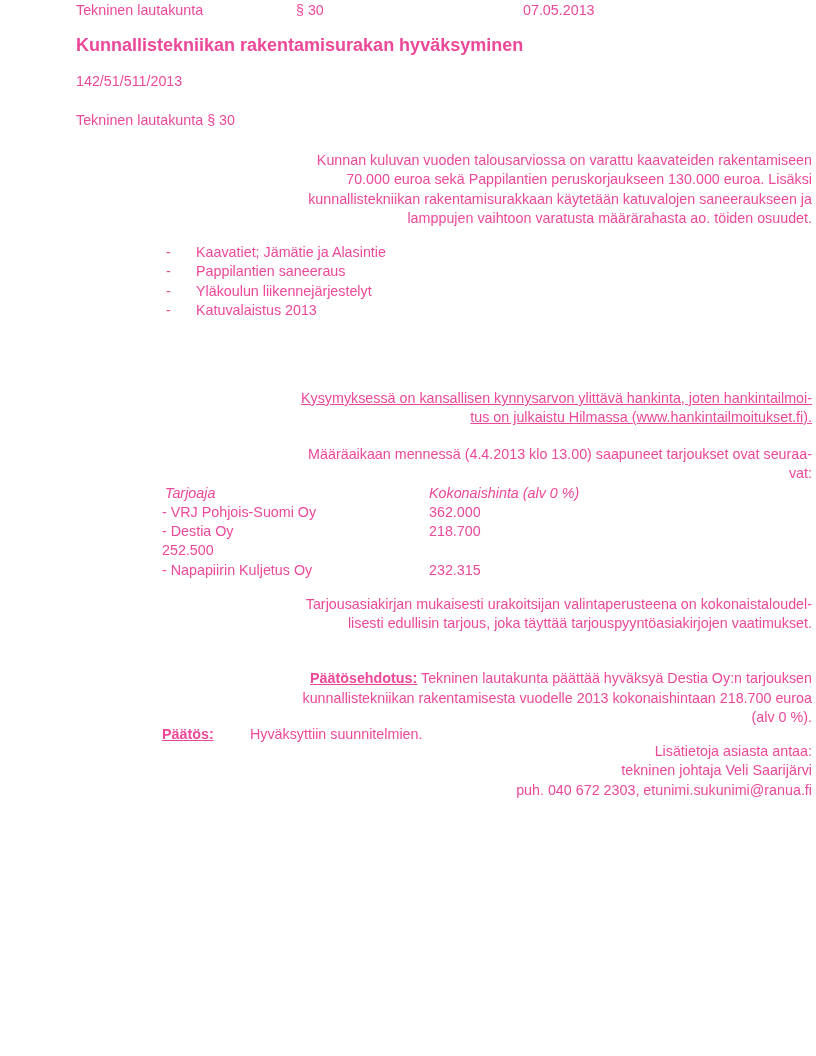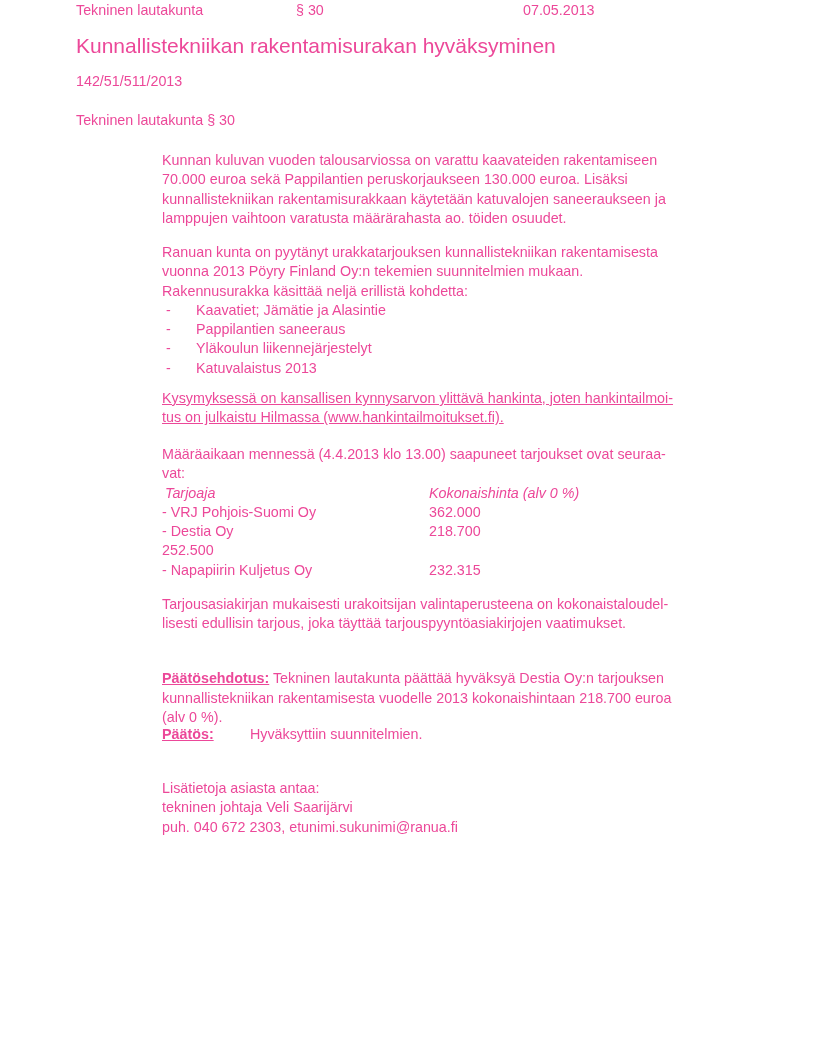--- a/index.html
+++ b/index.html
@@ -8,28 +8,28 @@
     width: 816px;
     height: 1056px;
     background: #ffffff;
     font-family: "Liberation Sans", "DejaVu Sans", sans-serif;
     font-size: 14.3px;
     line-height: 19.3px;
     color: #ec4899;
     overflow: hidden;
   }
   .abs { position: absolute; }
-  .pre { white-space: pre-line; }
+  .pre { white-space: pre-line; text-align: right; }
   .body-block { left: 162px; width: 650px; }
   .left-col { left: 76px; }
   .title {
     margin: 0;
-    font-size: 21px;
+    font-size: 18px;
     line-height: 21px;
-    font-weight: normal;
+    font-weight: bold;
     white-space: nowrap;
   }
   .header-item { position: absolute; top: 0; white-space: nowrap; }
   .label-u { font-weight: bold; text-decoration: underline; }
   .label-box { display: inline-block; width: 88px; }
   .bullet-row { display: flex; padding-left: 4px; }
   .dash { width: 30px; flex: 0 0 30px; }
   .trow { display: flex; }
   .tcol1 { width: 267px; flex: 0 0 267px; }
   .thead { font-style: italic; }
@@ -51,23 +51,20 @@
   <div class="abs left-col" style="top:72px;">142/51/511/2013</div>
 
   <div class="abs left-col" style="top:111px;">Tekninen lautakunta § 30</div>
 
   <div class="abs pre body-block" style="top:151px;">Kunnan kuluvan vuoden talousarviossa on varattu kaavateiden rakentamiseen
 70.000 euroa sekä Pappilantien peruskorjaukseen 130.000 euroa. Lisäksi
 kunnallistekniikan rakentamisurakkaan käytetään katuvalojen saneeraukseen ja
 lamppujen vaihtoon varatusta määrärahasta ao. töiden osuudet.</div>
 
   <div class="abs body-block" style="top:243px;">
-    <div class="pre">Ranuan kunta on pyytänyt urakkatarjouksen kunnallistekniikan rakentamisesta
-vuonna 2013 Pöyry Finland Oy:n tekemien suunnitelmien mukaan.
-Rakennusurakka käsittää neljä erillistä kohdetta:</div>
     <div>
       <div class="bullet-row">
         <span class="dash">-</span>
         <span>Kaavatiet; Jämätie ja Alasintie</span>
       </div>
       <div class="bullet-row">
         <span class="dash">-</span>
         <span>Pappilantien saneeraus</span>
       </div>
       <div class="bullet-row">
@@ -116,17 +113,17 @@
   <div class="abs pre body-block" style="top:650px;">
     <span class="label-u">Päätösehdotus:</span><span> Tekninen lautakunta päättää hyväksyä Destia Oy:n tarjouksen
 kunnallistekniikan rakentamisesta vuodelle 2013 kokonaishintaan 218.700 euroa
 (alv 0 %).</span>
   </div>
 
   <div class="abs body-block" style="top:725px;">
     <span class="label-box"><span class="label-u">Päätös:</span></span><span>Hyväksyttiin suunnitelmien.</span>
   </div>
 
-  <div class="abs pre body-block" style="top:779px;">Lisätietoja asiasta antaa:
+  <div class="abs pre body-block" style="top:742px;">Lisätietoja asiasta antaa:
 tekninen johtaja Veli Saarijärvi
 puh. 040 672 2303, etunimi.sukunimi@ranua.fi</div>
 
 </div>
 
 </body></html>

